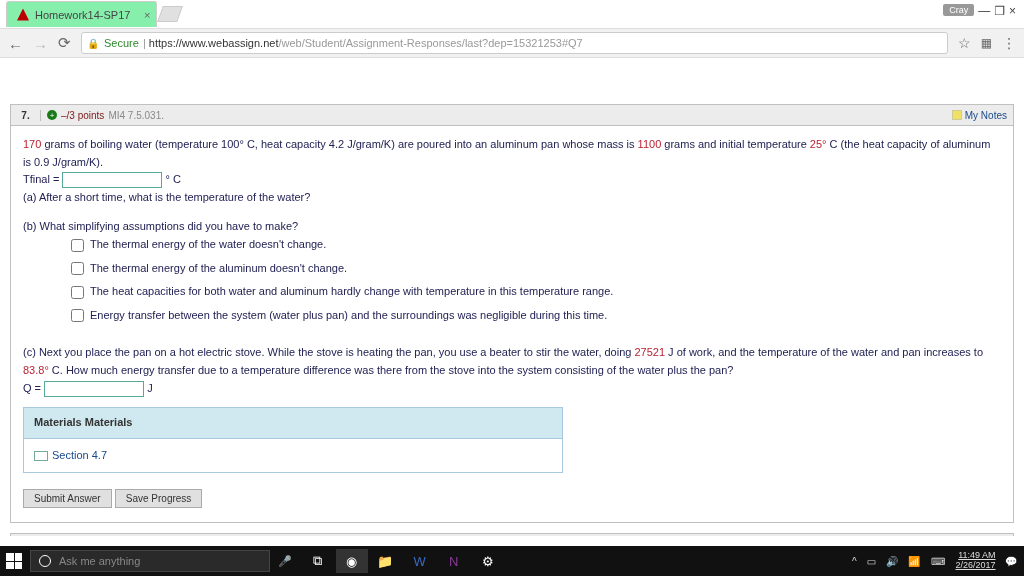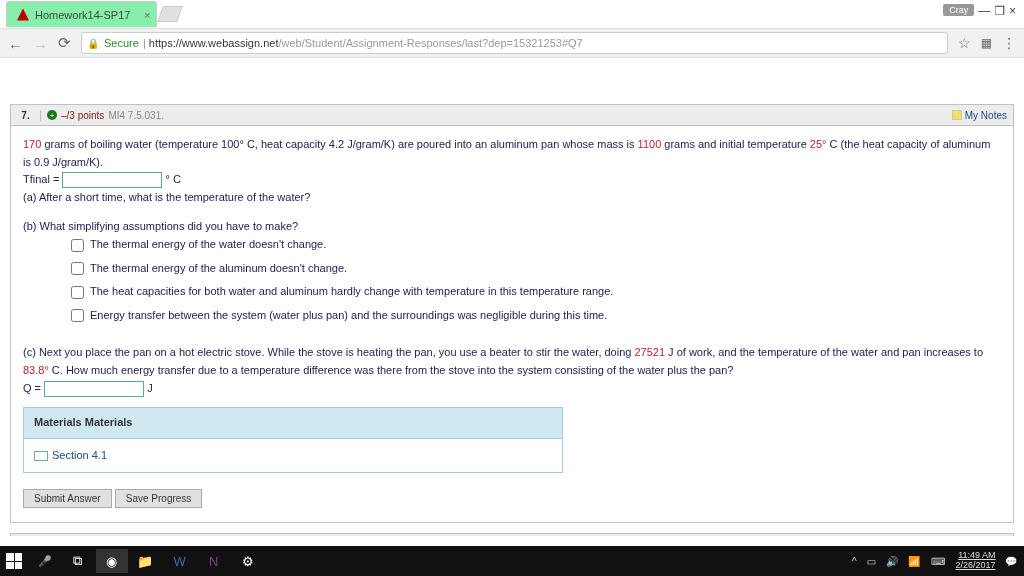--- a/index.html
+++ b/index.html
@@ -126,21 +126,21 @@
   <label class="chk"><input type="checkbox" style=""><span>Energy transfer between the system (water plus pan) and the surroundings was negligible during this time.</span></label>
   <div style="height:14px"></div>
   <div>
     <span>(c) Next you place the pan on a hot electric stove. While the stove is heating the pan, you use a beater to stir the water, doing </span><span class="red">27521</span><span> J of work, and the temperature of the water and pan increases to </span><span class="red">83.8°</span><span> C. How much energy transfer due to a temperature difference was there from the stove into the system consisting of the water plus the pan?</span>
   </div>
   <div>
     <span>Q = </span><input class="sub-in" style=""><span> J</span>
   </div>
   <div class="addl">Materials Materials</div>
   <div class="addl-body">
-    <span class="book-ico"></span><span>Section 4.1</span>
+    <span class="book-ico"></span><span>Section 4.7</span>
   </div>
   <div class="btns">
     <button class="btn">Submit Answer</button>
     <button class="btn">Save Progress</button>
   </div>
 </div>
 
 <div style="height:10px"></div>
 
 <div class="q-header">
@@ -150,20 +150,24 @@
 
 </div>
 
 <div class="taskbar">
   <div class="start">
       <div></div>
       <div></div>
       <div></div>
       <div></div>
     </div>
+  <div class="search-box">
+    <span class="circ"></span>
+    <span>Ask me anything</span>
+  </div>
   <span style="margin-left:8px;color:#888">🎤</span>
   <div class="tb-icons">
     <div class="tb-ic">⧉</div>
     <div class="tb-ic" style="background:#333">◉</div>
     <div class="tb-ic">📁</div>
     <div class="tb-ic" style="color:#3a6bc4">W</div>
     <div class="tb-ic" style="color:#8a3a9a">N</div>
     <div class="tb-ic">⚙</div>
   </div>
   <div class="tb-right">

